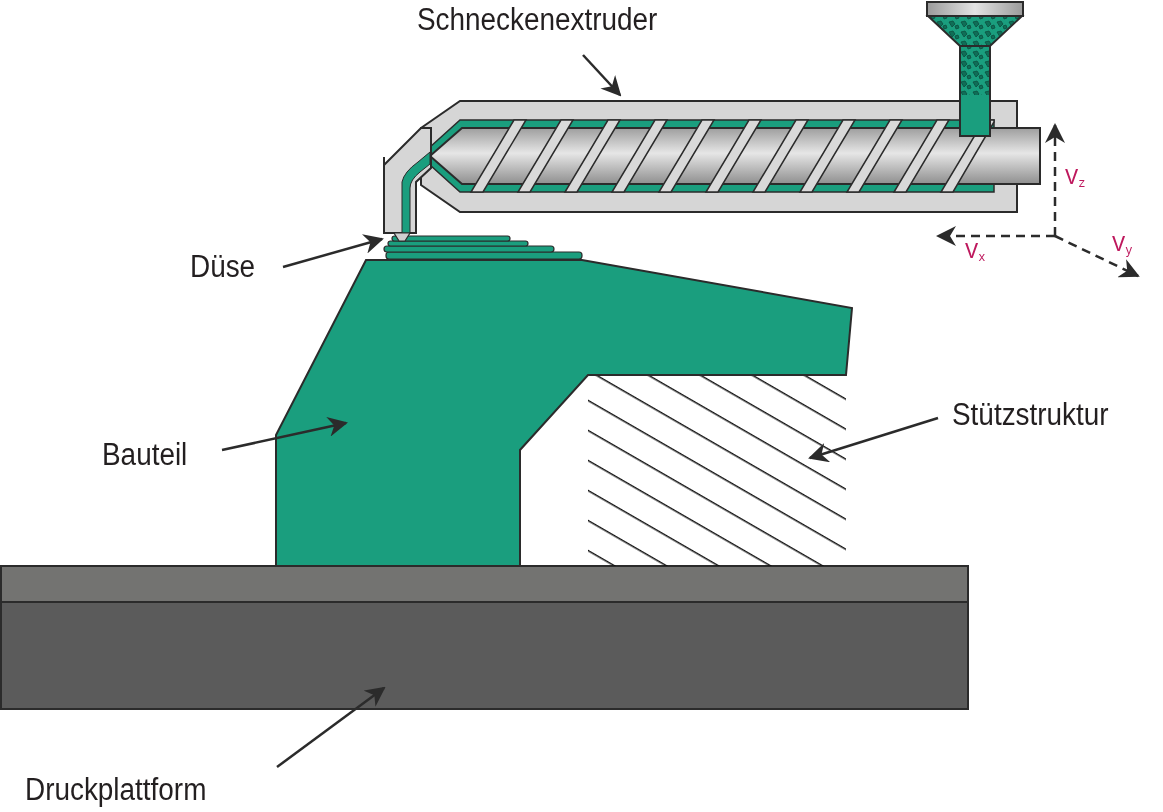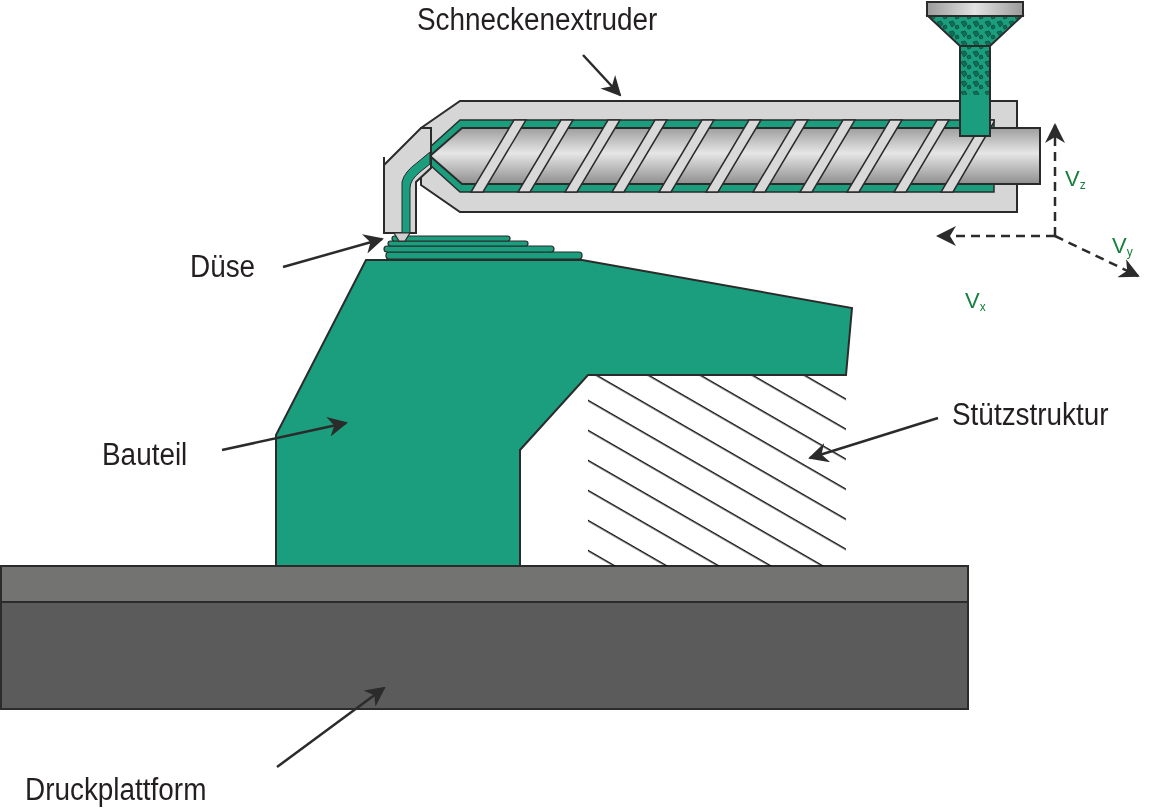--- a/index.html
+++ b/index.html
@@ -1,19 +1,19 @@
 <!DOCTYPE html>
 <html><head>
 <meta charset="utf-8">
 <style>
   html,body{margin:0;padding:0;background:#ffffff;}
   body{width:1163px;height:812px;position:relative;overflow:hidden;font-family:"Liberation Sans",sans-serif;}
   svg{position:absolute;left:0;top:0;}
   .lbl{position:absolute;font-family:"Liberation Sans",sans-serif;font-size:31px;color:#231f20;white-space:nowrap;transform:scaleX(0.9);transform-origin:left top;}
-  .vel{position:absolute;font-family:Liberation Sans, sans-serif;font-size:22px;color:#15803d;white-space:nowrap;}
+  .vel{position:absolute;font-family:Liberation Mono, monospace;font-size:22px;color:#be185d;white-space:nowrap;}
   .vel sub{font-size:12px;vertical-align:-3px;}
 </style>
 </head>
 <body>
 
 <svg width="1163" height="812" viewBox="0 0 1163 812">
   <defs>
     <linearGradient id="screwGrad" x1="0" y1="0" x2="0" y2="1">
       <stop offset="0" stop-color="#9e9e9e"></stop>
       <stop offset="0.45" stop-color="#e6e6e6"></stop>
@@ -104,14 +104,14 @@
   </g>
 </svg>
 
 <div class="lbl" style="left:417px;top:2px;">Schneckenextruder</div>
 <div class="lbl" style="left:190px;top:249px;">Düse</div>
 <div class="lbl" style="left:102px;top:437px;">Bauteil</div>
 <div class="lbl" style="left:952px;top:397px;">Stützstruktur</div>
 <div class="lbl" style="left:25px;top:772px;">Druckplattform</div>
 
 <div class="vel" style="left:1065px;top:166px;"><span>V</span><sub>z</sub></div>
-<div class="vel" style="left:965px;top:240px;margin-top:48px;"><span>V</span><sub>x</sub></div>
+<div class="vel" style="left:965px;top:240px;"><span>V</span><sub>x</sub></div>
 <div class="vel" style="left:1112px;top:233px;"><span>V</span><sub>y</sub></div>
 
 </body></html>

